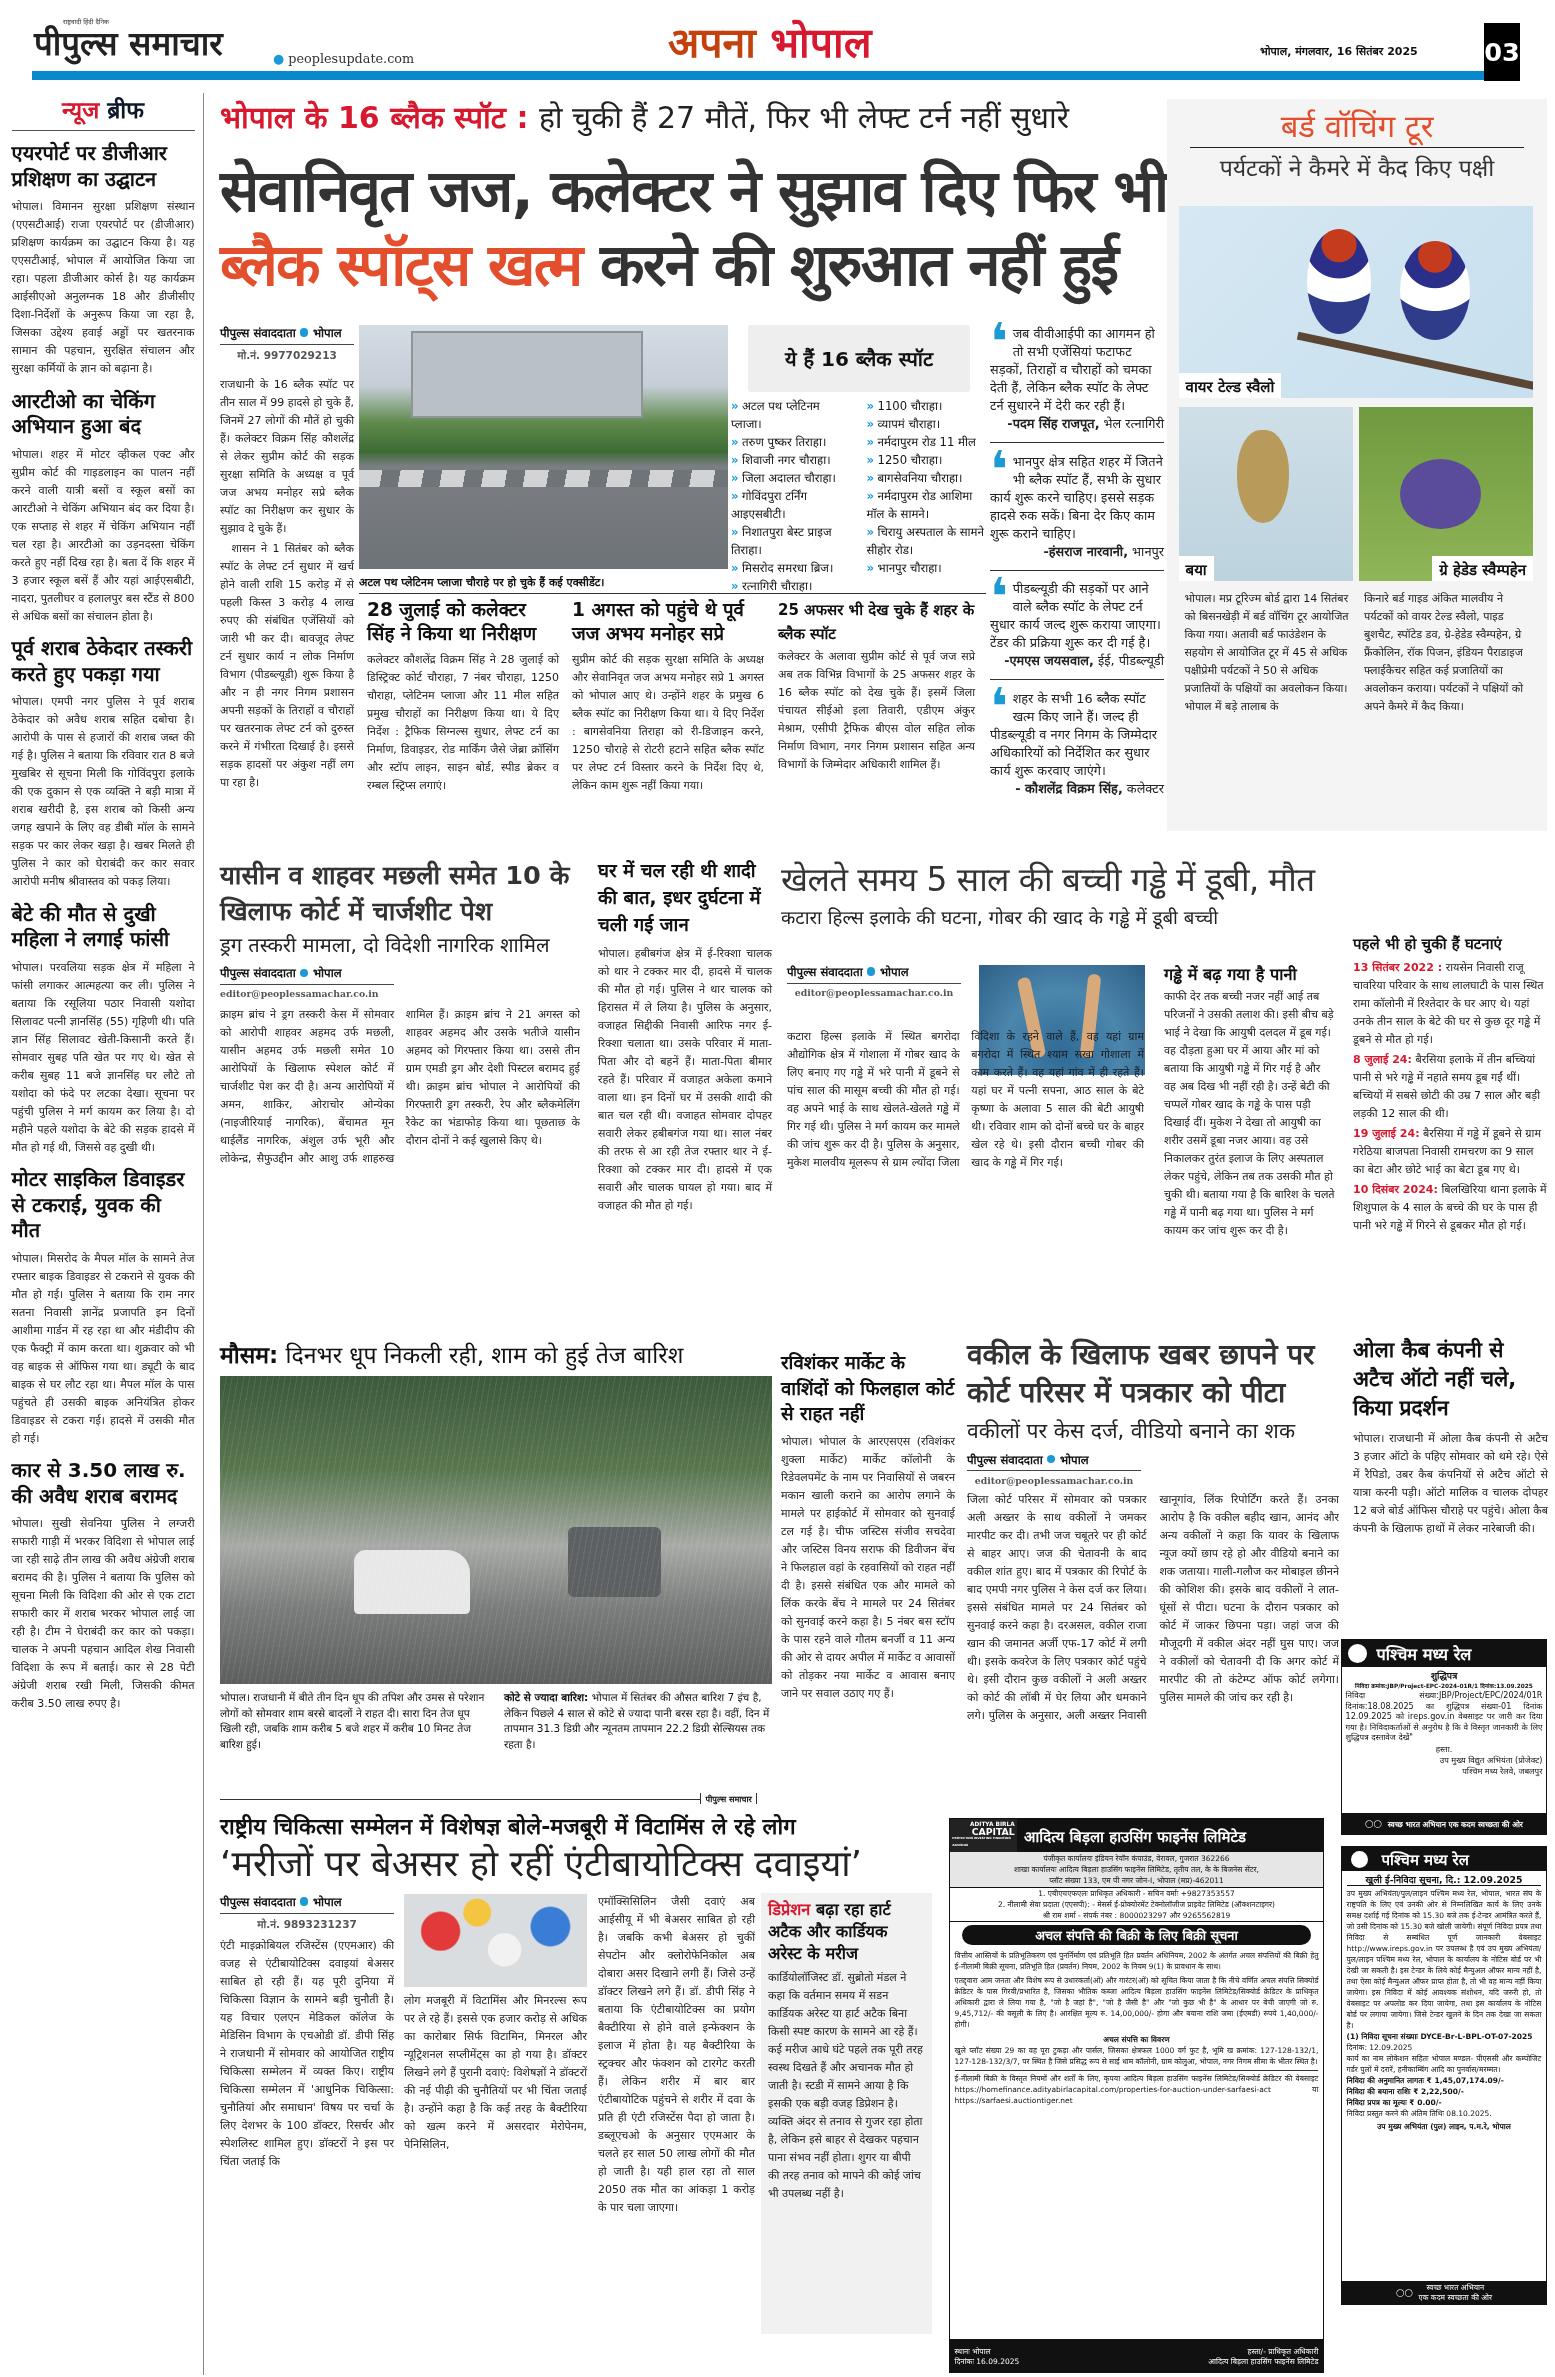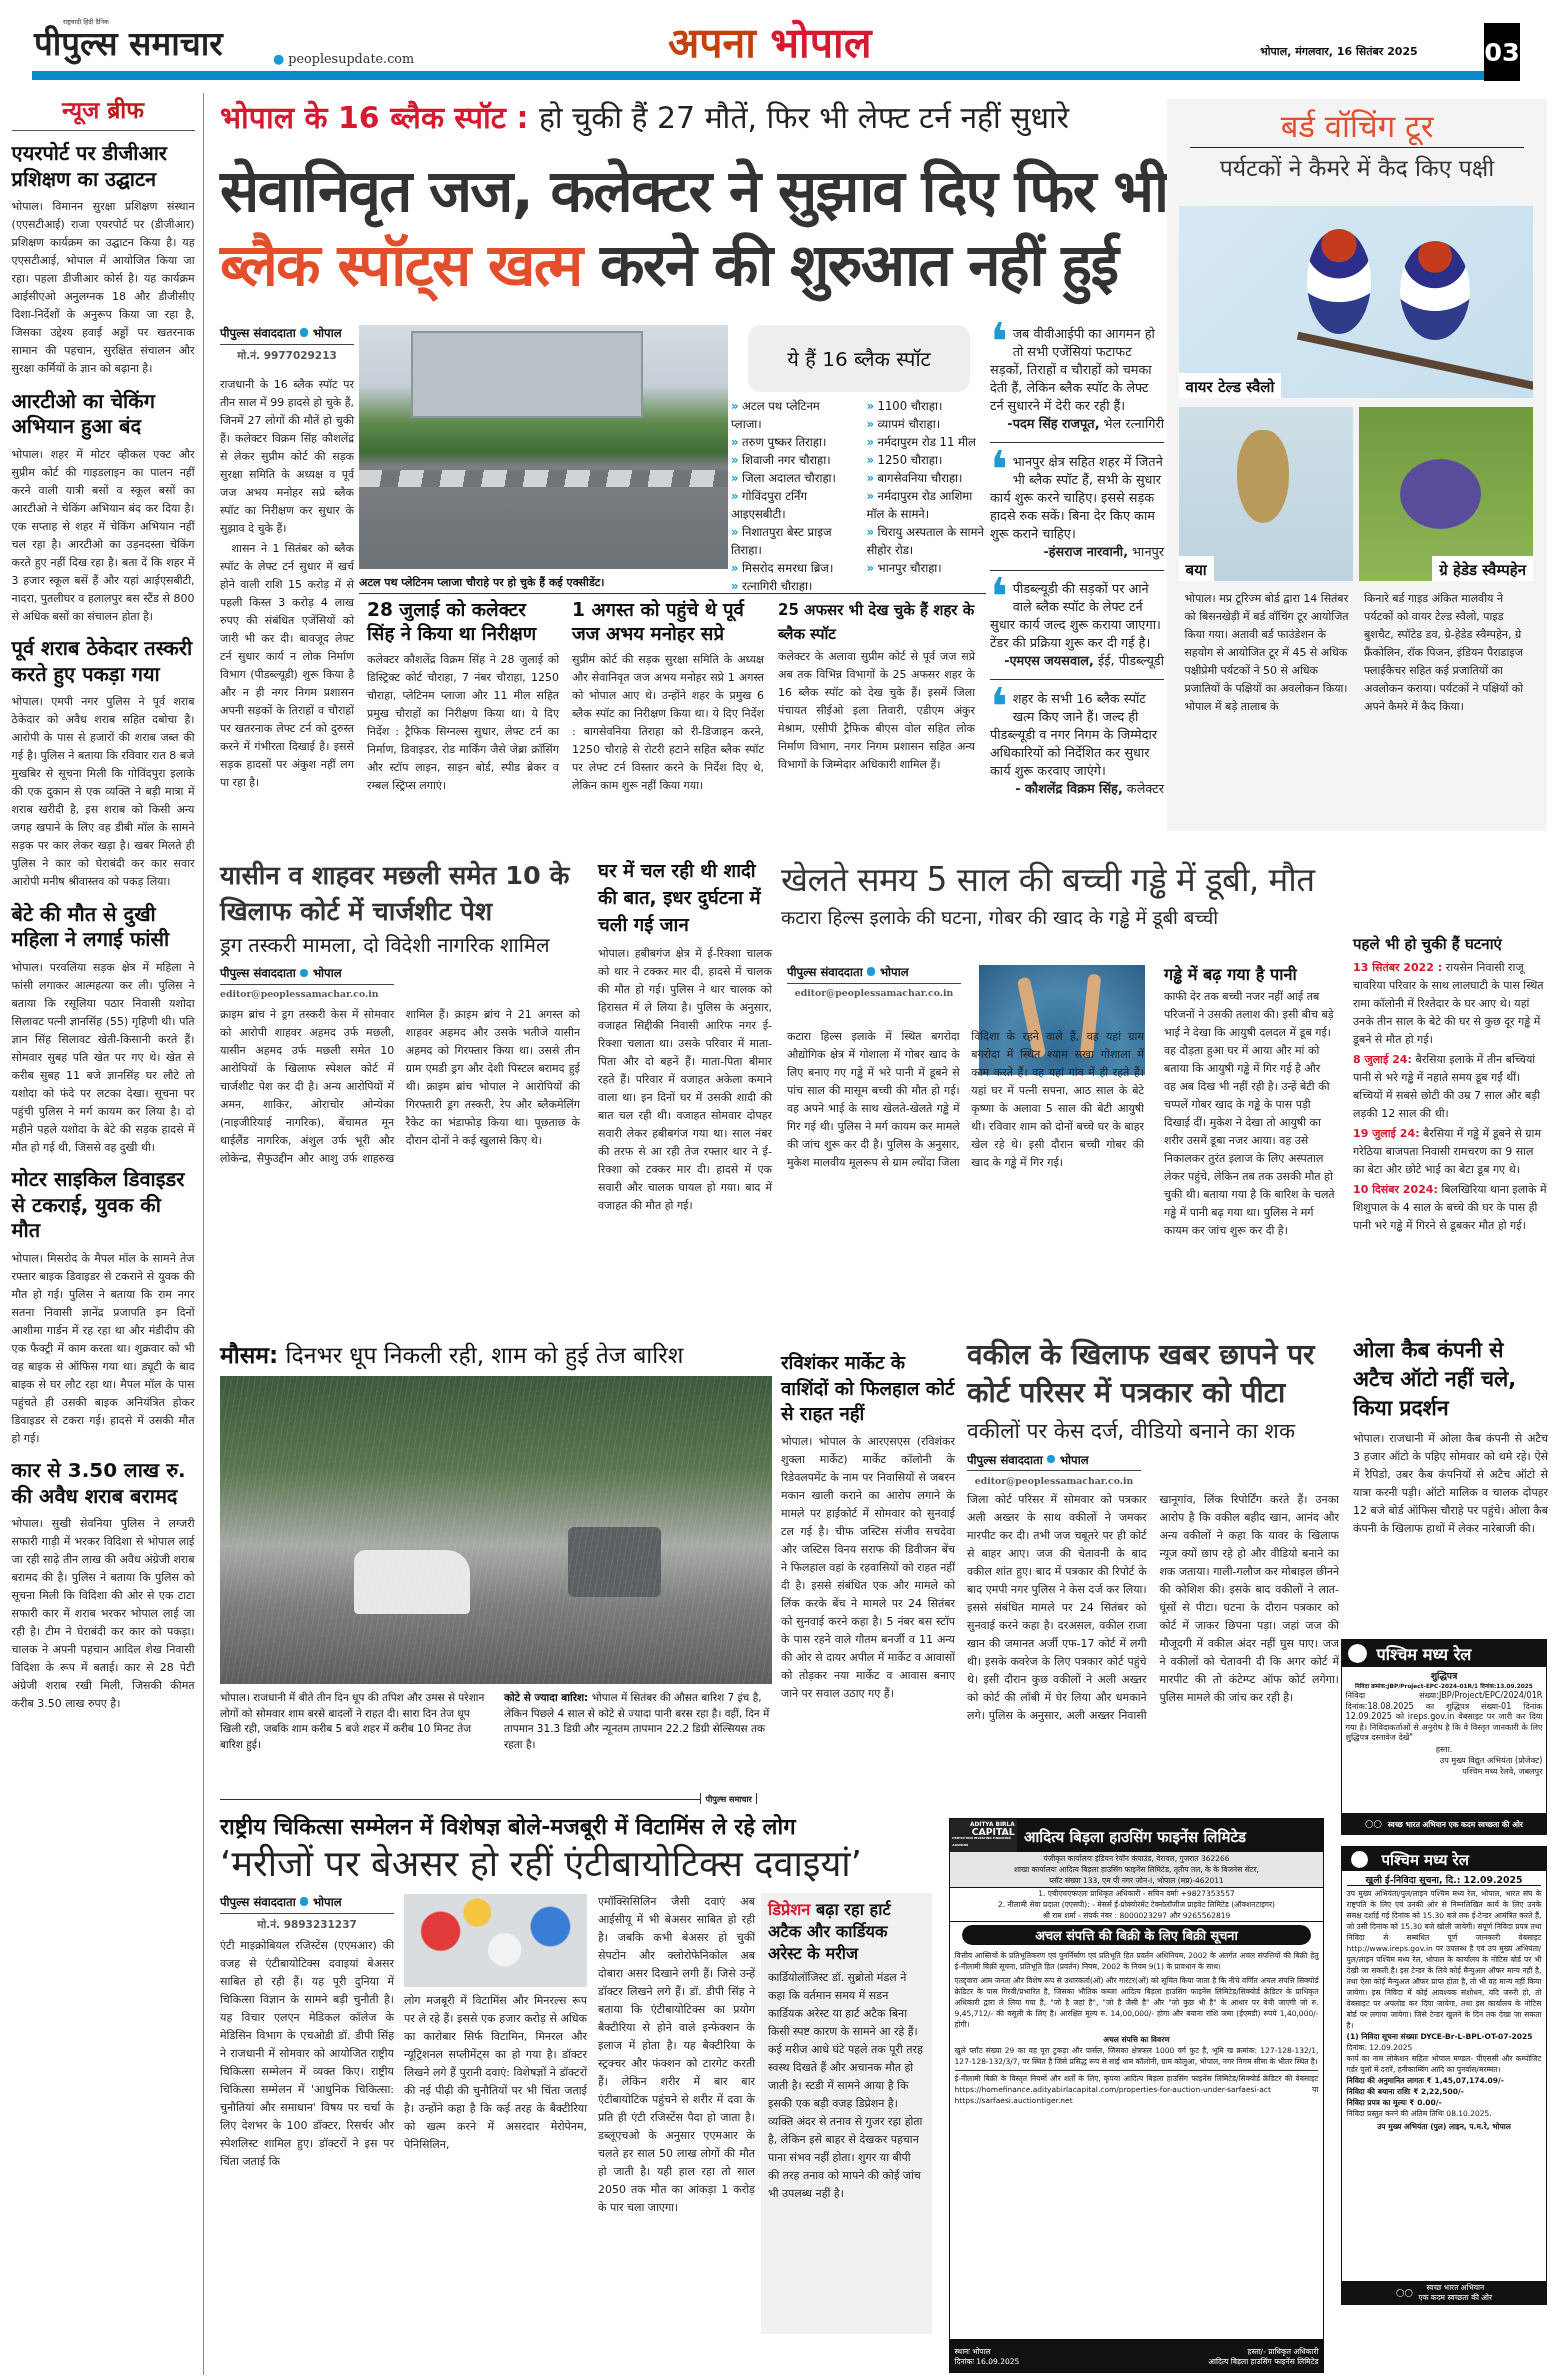--- a/index.html
+++ b/index.html
@@ -42,21 +42,21 @@
     <span style="color:#d7192f">भोपाल</span>
   </div>
   <div class="abs" style="left:1260px;top:43px;font-size:11px;font-weight:bold;color:#111">भोपाल, मंगलवार, 16 सितंबर 2025</div>
   <div class="abs" style="left:1484px;top:23px;width:36px;height:58px;background:#000;color:#fff;font-size:25.6px;font-weight:bold;display:flex;align-items:center;justify-content:center">03</div>
   <div class="abs" style="left:32px;top:71px;width:1452px;height:9.3px;background:#0a88cc"></div>
 </div>
 
 <div class="abs" style="left:11.6px;top:93px;width:192px;height:2282px;border-right:1.2px solid #888;padding-right:8.1px">
   <div style="text-align:center;font-size:23px;font-weight:bold;border-bottom:1.7px solid #555;padding-bottom:4.6px">
     <span style="color:#d7192f">न्यूज</span>
-    <span style="color:#b91c1c">ब्रीफ</span>
+    <span style="color:#0f172a">ब्रीफ</span>
   </div>
   <div>
     <div class="brief-h">एयरपोर्ट पर डीजीआर प्रशिक्षण का उद्घाटन</div>
     <div class="txt">भोपाल। विमानन सुरक्षा प्रशिक्षण संस्थान (एएसटीआई) राजा एयरपोर्ट पर (डीजीआर) प्रशिक्षण कार्यक्रम का उद्घाटन किया है। यह एएसटीआई, भोपाल में आयोजित किया जा रहा। पहला डीजीआर कोर्स है। यह कार्यक्रम आईसीएओ अनुलग्नक 18 और डीजीसीए दिशा-निर्देशों के अनुरूप किया जा रहा है, जिसका उद्देश्य हवाई अड्डों पर खतरनाक सामान की पहचान, सुरक्षित संचालन और सुरक्षा कर्मियों के ज्ञान को बढ़ाना है।</div>
   </div>
   <div>
     <div class="brief-h">आरटीओ का चेकिंग अभियान हुआ बंद</div>
     <div class="txt">भोपाल। शहर में मोटर व्हीकल एक्ट और सुप्रीम कोर्ट की गाइडलाइन का पालन नहीं करने वाली यात्री बसों व स्कूल बसों का आरटीओ ने चेकिंग अभियान बंद कर दिया है। एक सप्ताह से शहर में चेकिंग अभियान नहीं चल रहा है। आरटीओ का उड़नदस्ता चेकिंग करते हुए नहीं दिख रहा है। बता दें कि शहर में 3 हजार स्कूल बसें हैं और यहां आईएसबीटी, नादरा, पुतलीघर व हलालपुर बस स्टैंड से 800 से अधिक बसों का संचालन होता है।</div>
   </div>
   <div>
@@ -97,21 +97,21 @@
   <div class="txt" style="text-indent:11.6px;margin-top:2.3px">शासन ने 1 सितंबर को ब्लैक स्पॉट के लेफ्ट टर्न सुधार में खर्च होने वाली राशि 15 करोड़ में से पहली किस्त 3 करोड़ 4 लाख रुपए की संबंधित एजेंसियों को जारी भी कर दी। बावजूद लेफ्ट टर्न सुधार कार्य न लोक निर्माण विभाग (पीडब्ल्यूडी) शुरू किया है और न ही नगर निगम प्रशासन अपनी सड़कों के तिराहों व चौराहों पर खतरनाक लेफ्ट टर्न को दुरुस्त करने में गंभीरता दिखाई है। इससे सड़क हादसों पर अंकुश नहीं लग पा रहा है।</div>
 </div>
 
 <div class="img" style="left:359px;top:325px;width:369px;height:244px;background:linear-gradient(180deg,#d4dde4 0%,#c5ced6 25%,#5f8a4c 40%,#3d6b35 52%,#7b7f84 58%,#6d7277 100%)">
   <div style="position:absolute;left:52px;top:5.8px;width:232px;height:87px;background:#b9c0c6;border:2.3px solid #8d949a"></div>
   <div style="position:absolute;left:0;top:145px;width:100%;height:17.4px;background:repeating-linear-gradient(100deg,#e8e8e8 0 23px,#6d7277 23px 41px);opacity:.8"></div>
 </div>
 <div class="abs caption" style="left:359px;top:574px;width:372px">अटल पथ प्लेटिनम प्लाजा चौराहे पर हो चुके हैं कई एक्सीडेंट।</div>
 
 <div class="abs" style="left:731px;top:325px;width:256px">
-  <div style="background:#eee;border-radius:13px;font-size:20px;font-weight:normal;text-align:center;padding:20px;margin:0 17.4px 4.6px">ये हैं 16 ब्लैक स्पॉट</div>
+  <div style="background:#eee;border-radius:3px;font-size:20px;font-weight:bold;text-align:center;padding:20px;margin:0 17.4px 4.6px">ये हैं 16 ब्लैक स्पॉट</div>
   <div style="display:flex;gap:15px">
     <ul class="spots" style="width:125px">
       <li>अटल पथ प्लेटिनम प्लाजा।</li>
       <li>तरुण पुष्कर तिराहा।</li>
       <li>शिवाजी नगर चौराहा।</li>
       <li>जिला अदालत चौराहा।</li>
       <li>गोविंदपुरा टर्निंग आइएसबीटी।</li>
       <li>निशातपुरा बेस्ट प्राइज तिराहा।</li>
       <li>मिसरोद समरधा ब्रिज।</li>
       <li>रत्नागिरी चौराहा।</li>

